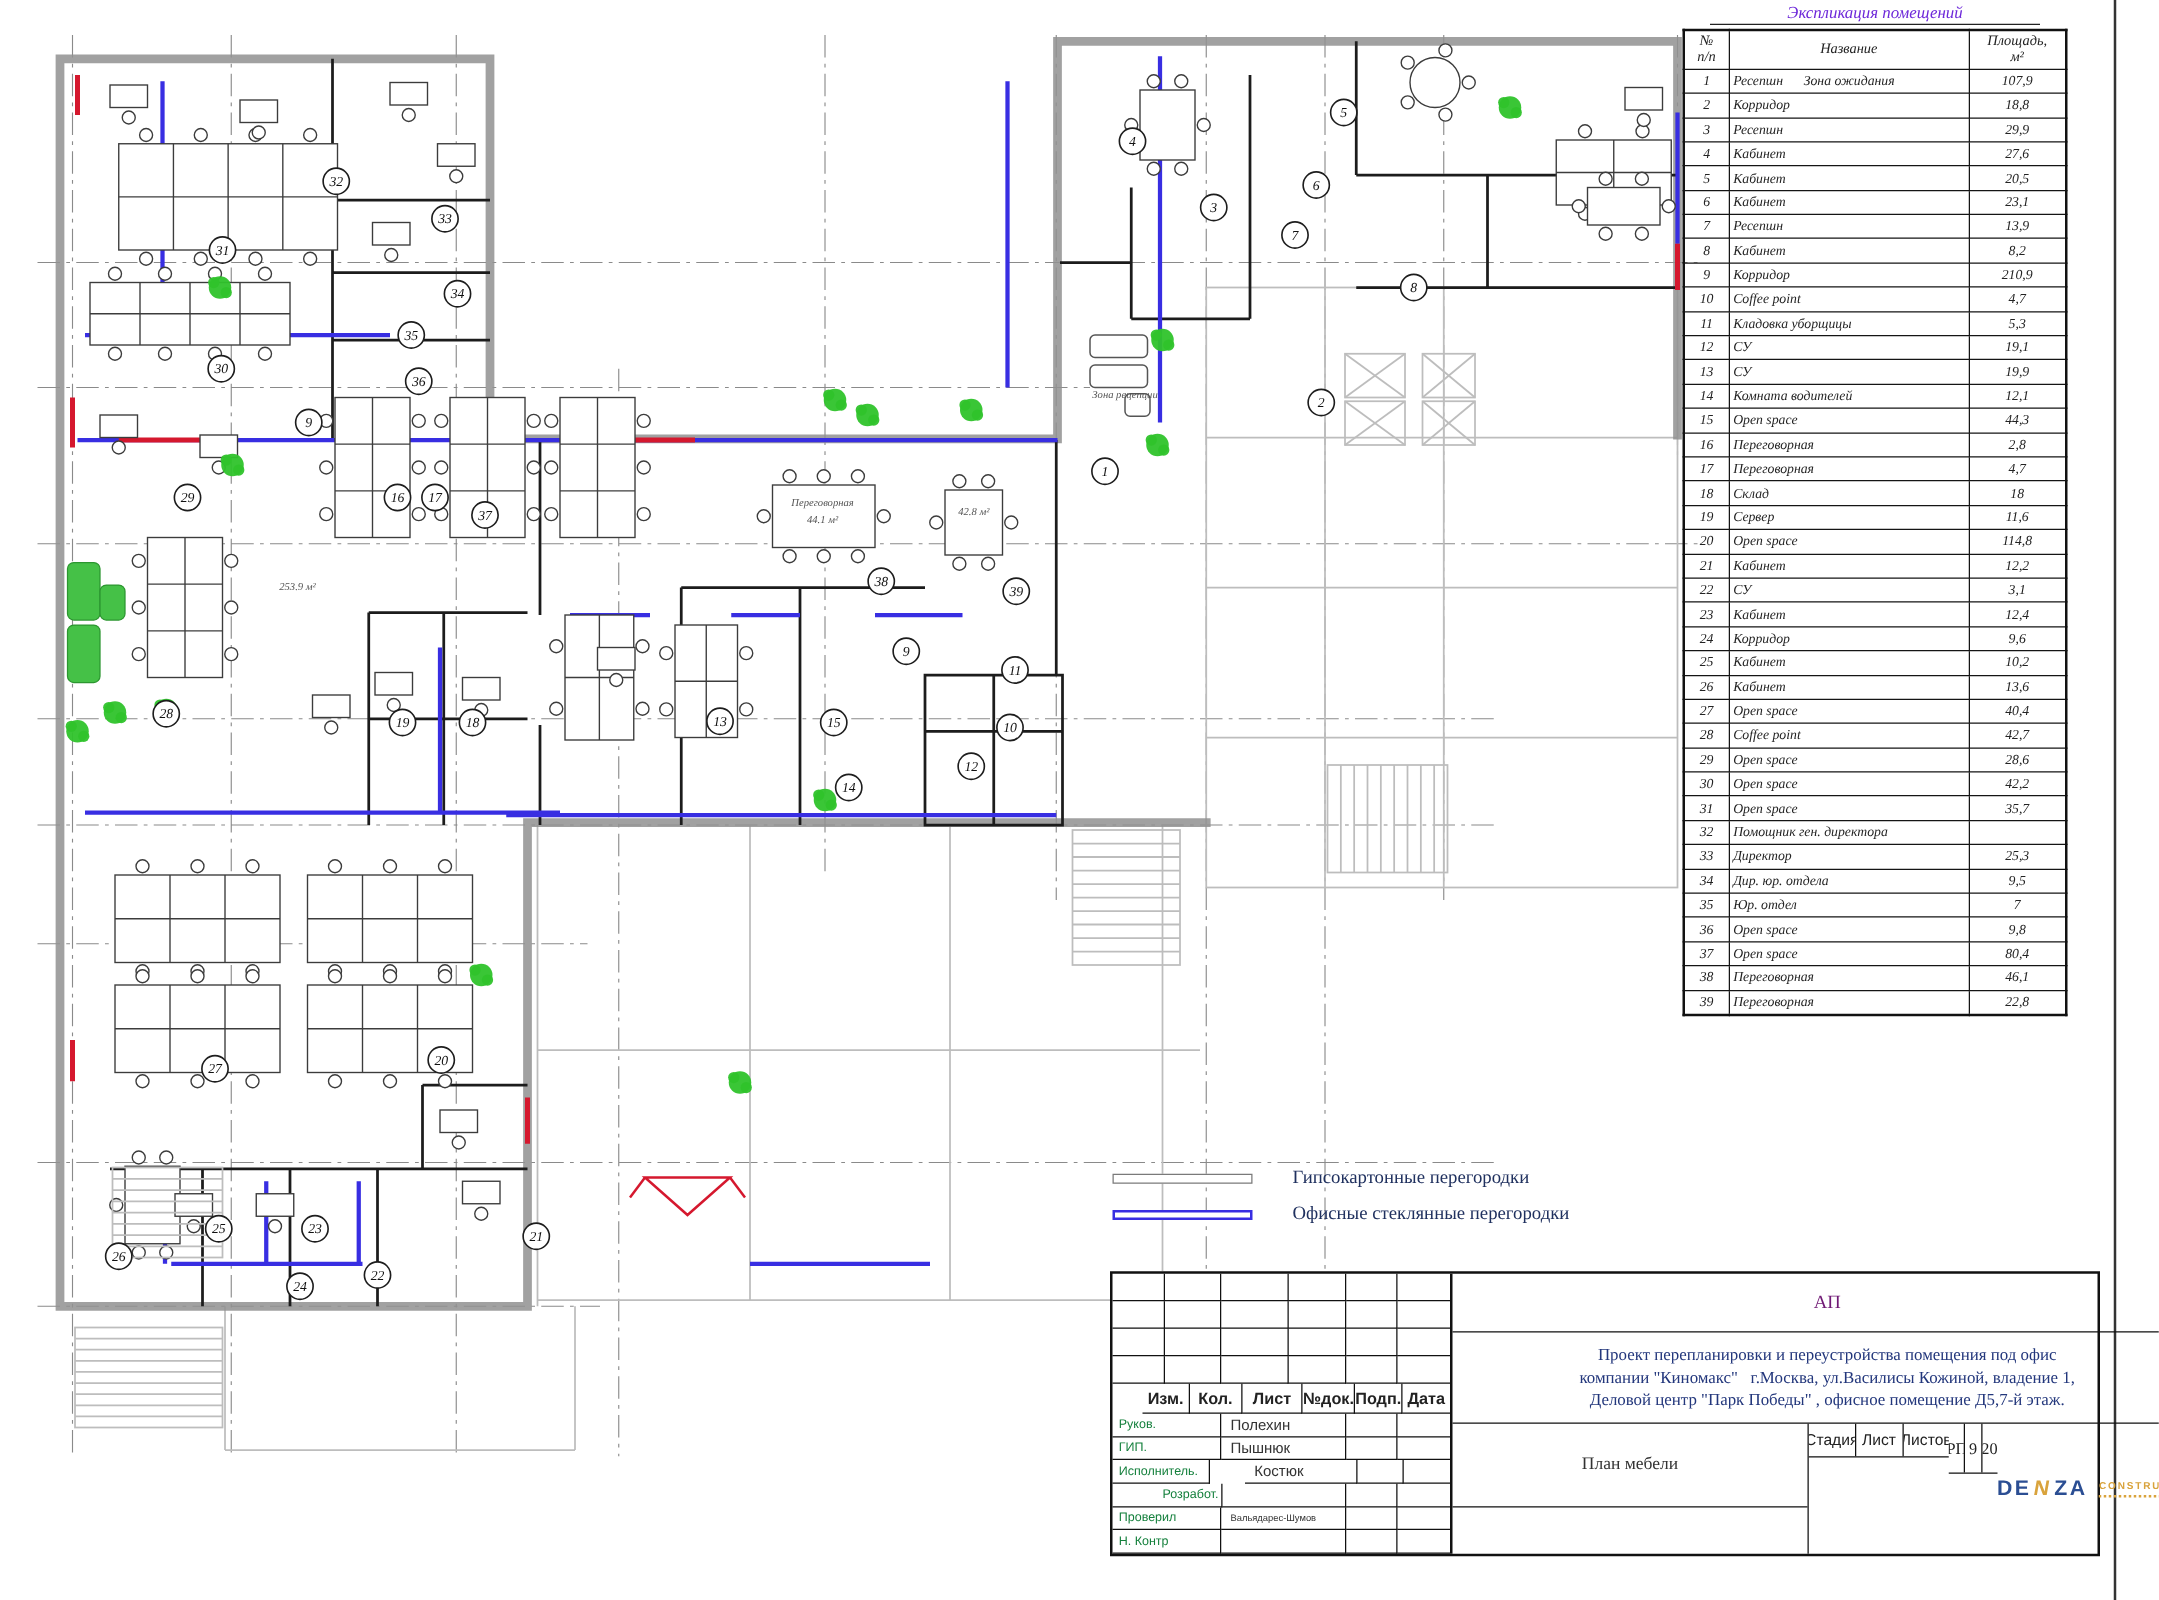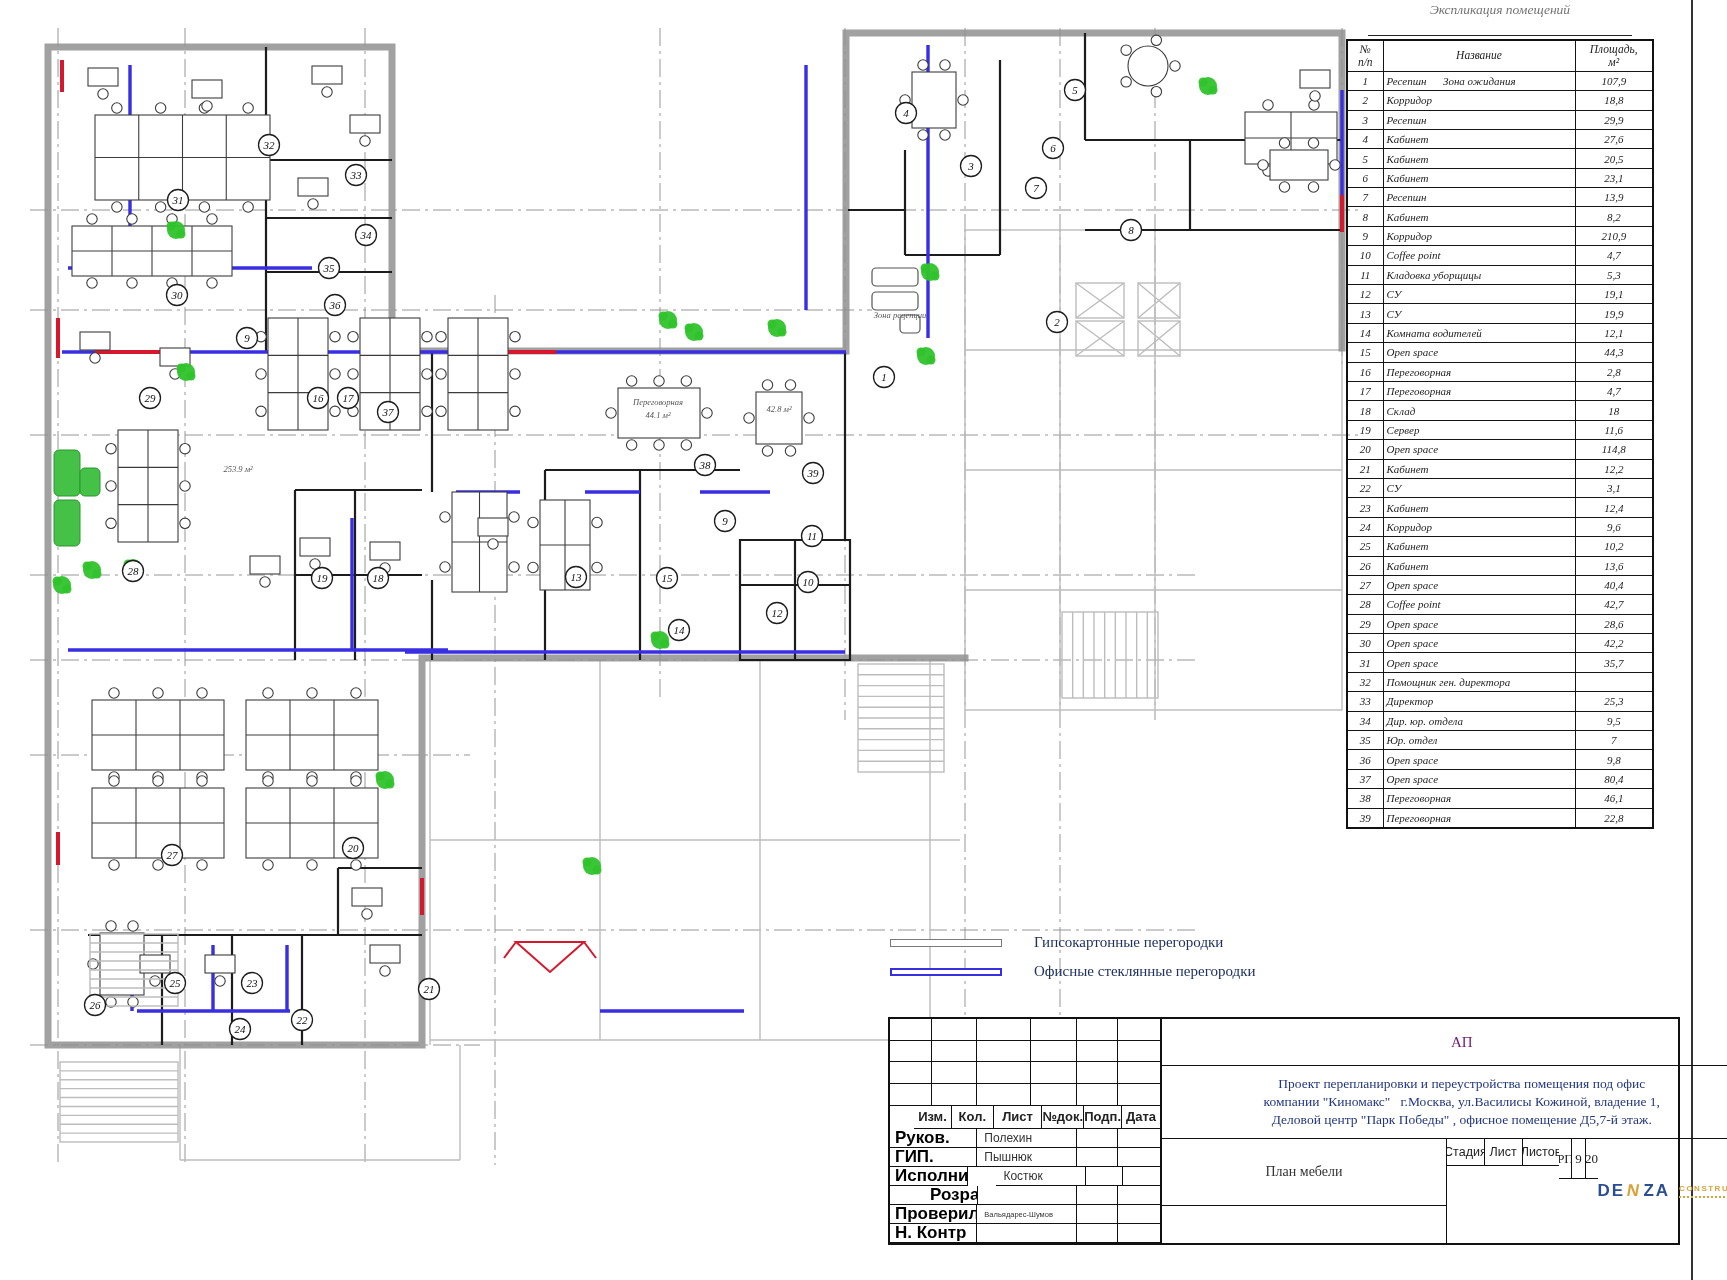--- a/index.html
+++ b/index.html
@@ -20,22 +20,22 @@
   .sofa{fill:#45c147;stroke:#2c9630;stroke-width:1}
   .gsofa{fill:#fff;stroke:#555;stroke-width:1.2}
   .plant{fill:#2fc32b;opacity:.95}
   .marker{fill:#fff;stroke:#1d1d1d;stroke-width:1.3}
   .mtext{font:italic 11px "Liberation Serif",serif;fill:#111;text-anchor:middle}
   .plabel{font:italic 8.5px "Liberation Serif",serif;fill:#555;text-anchor:middle}
   .frame{stroke:#333;stroke-width:2;fill:none}
 
   
   #expl-wrap{position:absolute;left:1346px;top:2px;width:308px}
-  #expl-title{font:italic 13.5px "Liberation Serif",serif;color:#737373;text-align:center;
-              border-bottom:1px solid #222;display:block;width:86%;margin:0 auto 3px auto;padding-bottom:17px}
+  #expl-title{font:italic 13.5px "Liberation Serif",serif;color:#6d28d9;text-align:center;
+              border-bottom:1px solid #222;display:block;width:86%;margin:0 auto 3px auto;padding-bottom:1px}
   #expl{border-collapse:collapse;width:100%;table-layout:fixed;border:2.4px solid #111}
   #expl th{border:1.8px solid #141414;font:italic 11.5px "Liberation Serif",serif;color:#222;
            padding:2px 1px;line-height:1.12;white-space:pre-line;font-weight:normal}
   #expl td{border:1.8px solid #141414;height:15.4px;padding:1.5px 3px;
            font:italic 11px "Liberation Serif",serif;color:#232323;overflow:hidden}
   #expl td.c-num{text-align:center;padding:1.5px 0}
   #expl td.c-name{text-align:left;white-space:pre}
   #expl td.c-area{text-align:center}
 
   
@@ -47,21 +47,21 @@
   #stamp{position:absolute;left:888px;top:1017px;width:792px;height:228px;border:2.4px solid #111;
          display:flex;box-sizing:border-box;background:#fff}
   #stamp *{box-sizing:border-box}
   .stamp-left{width:272px;border-right:2px solid #111;display:flex;flex-direction:column}
   .srow{display:flex;width:100%}
   .srow.t22{height:22.4px}.srow.t24{height:24px}.srow.t19{height:19px}
   .sc{border-right:1.6px solid #111;border-bottom:1.6px solid #111;display:flex;align-items:center;
       justify-content:center;overflow:hidden;font:12.5px "Liberation Sans",sans-serif;color:#222}
   .sc:last-child{border-right:none}
   .sc.head{font-weight:bold;font-size:13px}
-  .sc.lab{justify-content:flex-start;padding-left:5px;font-size:17px;font-weight:bold;color:#000000}
+  .sc.lab{justify-content:flex-start;padding-left:5px;font-size:10px;font-weight:normal;color:#15803d}
   .sc.nam{justify-content:flex-start;padding-left:7px;font-size:12px;color:#333}
   .sc.nam.tiny{font-size:7.5px}
   .stamp-right{flex:1;display:flex;flex-direction:column}
   .cell-ap{height:47px;border-bottom:1.8px solid #111;display:flex;align-items:center;justify-content:center;
            font:15px "Liberation Serif",serif;color:#701a75}
   .cell-title{height:73px;border-bottom:1.8px solid #111;display:flex;align-items:center;justify-content:center;
               font:13.5px "Liberation Serif",serif;color:#23377c;text-align:center;white-space:pre-wrap;line-height:1.32;padding:0 6px}
   .stamp-bottom{flex:1;display:flex}
   .bn{width:285px;border-right:1.8px solid #111;display:flex;flex-direction:column}
   .bn-name{height:67px;border-bottom:1.6px solid #111;display:flex;align-items:center;justify-content:center;

